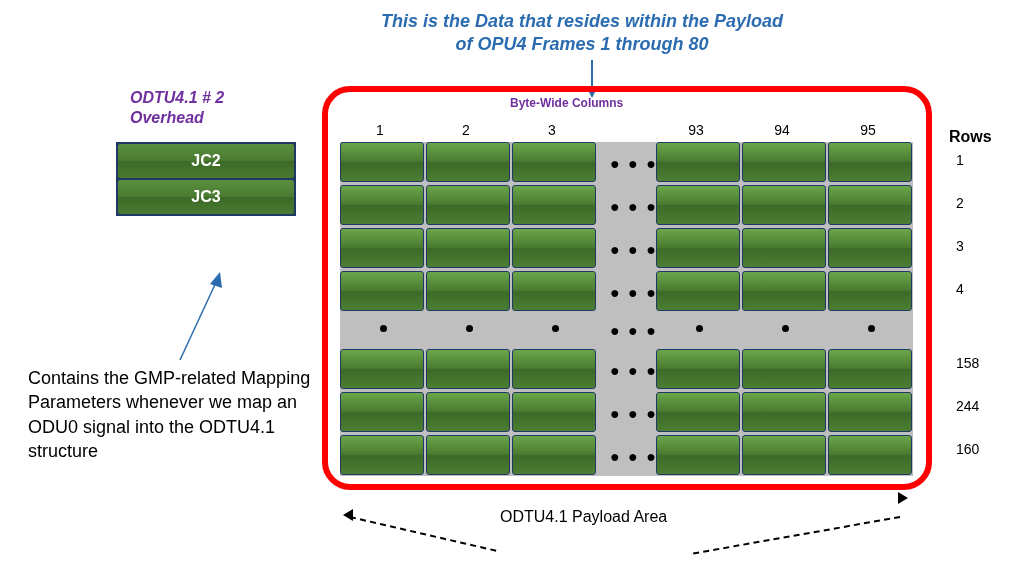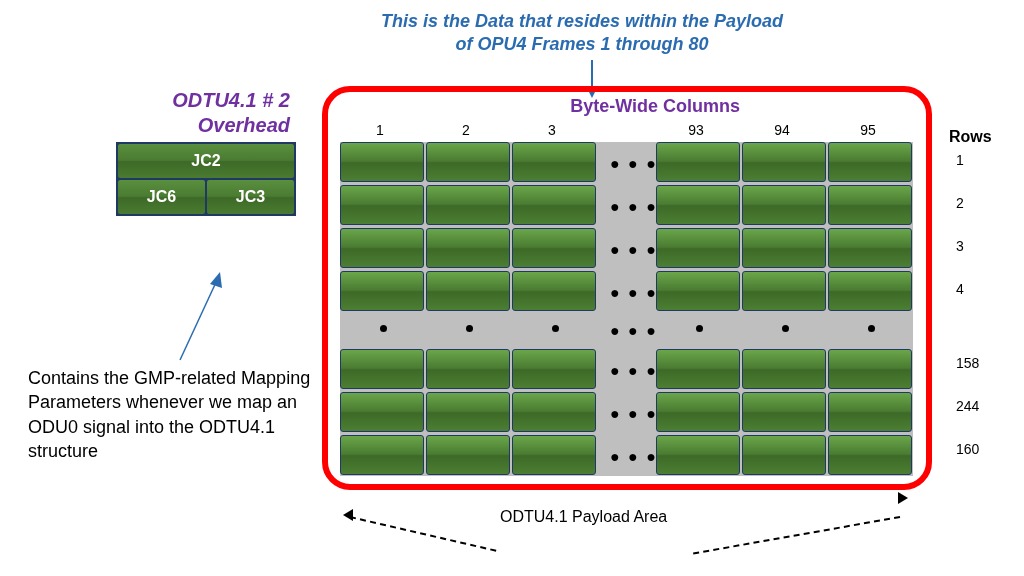--- a/index.html
+++ b/index.html
@@ -2,39 +2,39 @@
 <html><head>
 <meta charset="utf-8">
 <style>
   html,body{margin:0;padding:0;width:1024px;height:576px;font-family:"Segoe UI",Arial,sans-serif;background:#fff;color:#000;position:relative}
   *{box-sizing:border-box}
 
   .top-annot{position:absolute;left:372px;top:10px;width:420px;text-align:center;
     font-style:italic;font-weight:700;color:#2b6cb0;font-size:18px;line-height:1.25}
   .top-arrow{position:absolute;left:572px;top:60px}
 
-  .ovh-title{position:absolute;left:130px;top:88px;width:160px;text-align:right;
-    font-style:italic;font-weight:700;color:#7030a0;font-size:20px;line-height:1.25}
+  .ovh-title{position:absolute;left:130px;top:88px;width:160px;text-align:left;
+    font-style:italic;font-weight:700;color:#7030a0;font-size:16px;line-height:1.25}
   .ovh-title span{display:block}
 
   .ovh-tbl{position:absolute;left:116px;top:142px;width:180px;border:1px solid #1f3864;
     background:#1f3864}
   .ovh-tbl .r{display:flex}
   .ovh-tbl .c{flex:1;height:36px;display:flex;align-items:center;justify-content:center;
     color:#fff;font-weight:700;font-size:16px;border:1px solid #1f3864;
     border-radius:3px;
     background:linear-gradient(to bottom,#5a8f3f 0%,#4a7b31 48%,#3d6a27 52%,#4a7b31 100%)}
 
   .ovh-arrow{position:absolute;left:170px;top:270px}
   .ovh-text{position:absolute;left:28px;top:366px;width:310px;font-size:18px;line-height:1.35}
 
   .red-box{position:absolute;left:322px;top:86px;width:610px;height:404px;border:6px solid red;border-radius:28px}
 
-  .bw-title{position:absolute;left:510px;top:96px;width:230px;text-align:right;
-    font-weight:700;color:#7030a0;font-size:18px}
+  .bw-title{position:absolute;left:510px;top:96px;width:230px;text-align:left;
+    font-weight:700;color:#7030a0;font-size:12px}
   .rows-title{position:absolute;left:949px;top:128px;font-weight:700;font-size:16px}
 
   .col-lab{position:absolute;top:122px;font-size:14px;text-align:center;width:80px}
   .row-lab{position:absolute;left:956px;font-size:14px;width:30px}
 
   .grid{position:absolute;left:340px;top:142px;width:573px;height:334px;background:#bfbfbf}
 
   .cell{position:absolute;height:40px;border:1px solid #1f3864;border-radius:3px;
     background:linear-gradient(to bottom,#6aa64a 0%,#4a7b31 48%,#3d6a27 52%,#4c7e33 100%)}
   .cell.w{width:84px}
@@ -58,21 +58,20 @@
 <div class="ovh-title">
   <span>ODTU4.1 # 2</span>
   <span>Overhead</span>
 </div>
 
 <div class="ovh-tbl">
   <div class="r">
     <div class="c">JC2</div>
   </div>
   <div class="r">
-    <div class="c">JC6</div>
     <div class="c">JC3</div>
   </div>
 </div>
 
 <svg class="ovh-arrow" width="60" height="100">
   <line x1="10" y1="90" x2="48" y2="8" stroke="#2b6cb0" stroke-width="1.5"></line>
   <polygon points="50,2 40,14 52,18" fill="#2b6cb0"></polygon>
 </svg>
 <div class="ovh-text">Contains the GMP-related Mapping Parameters whenever we map an ODU0 signal into the ODTU4.1 structure</div>
 

